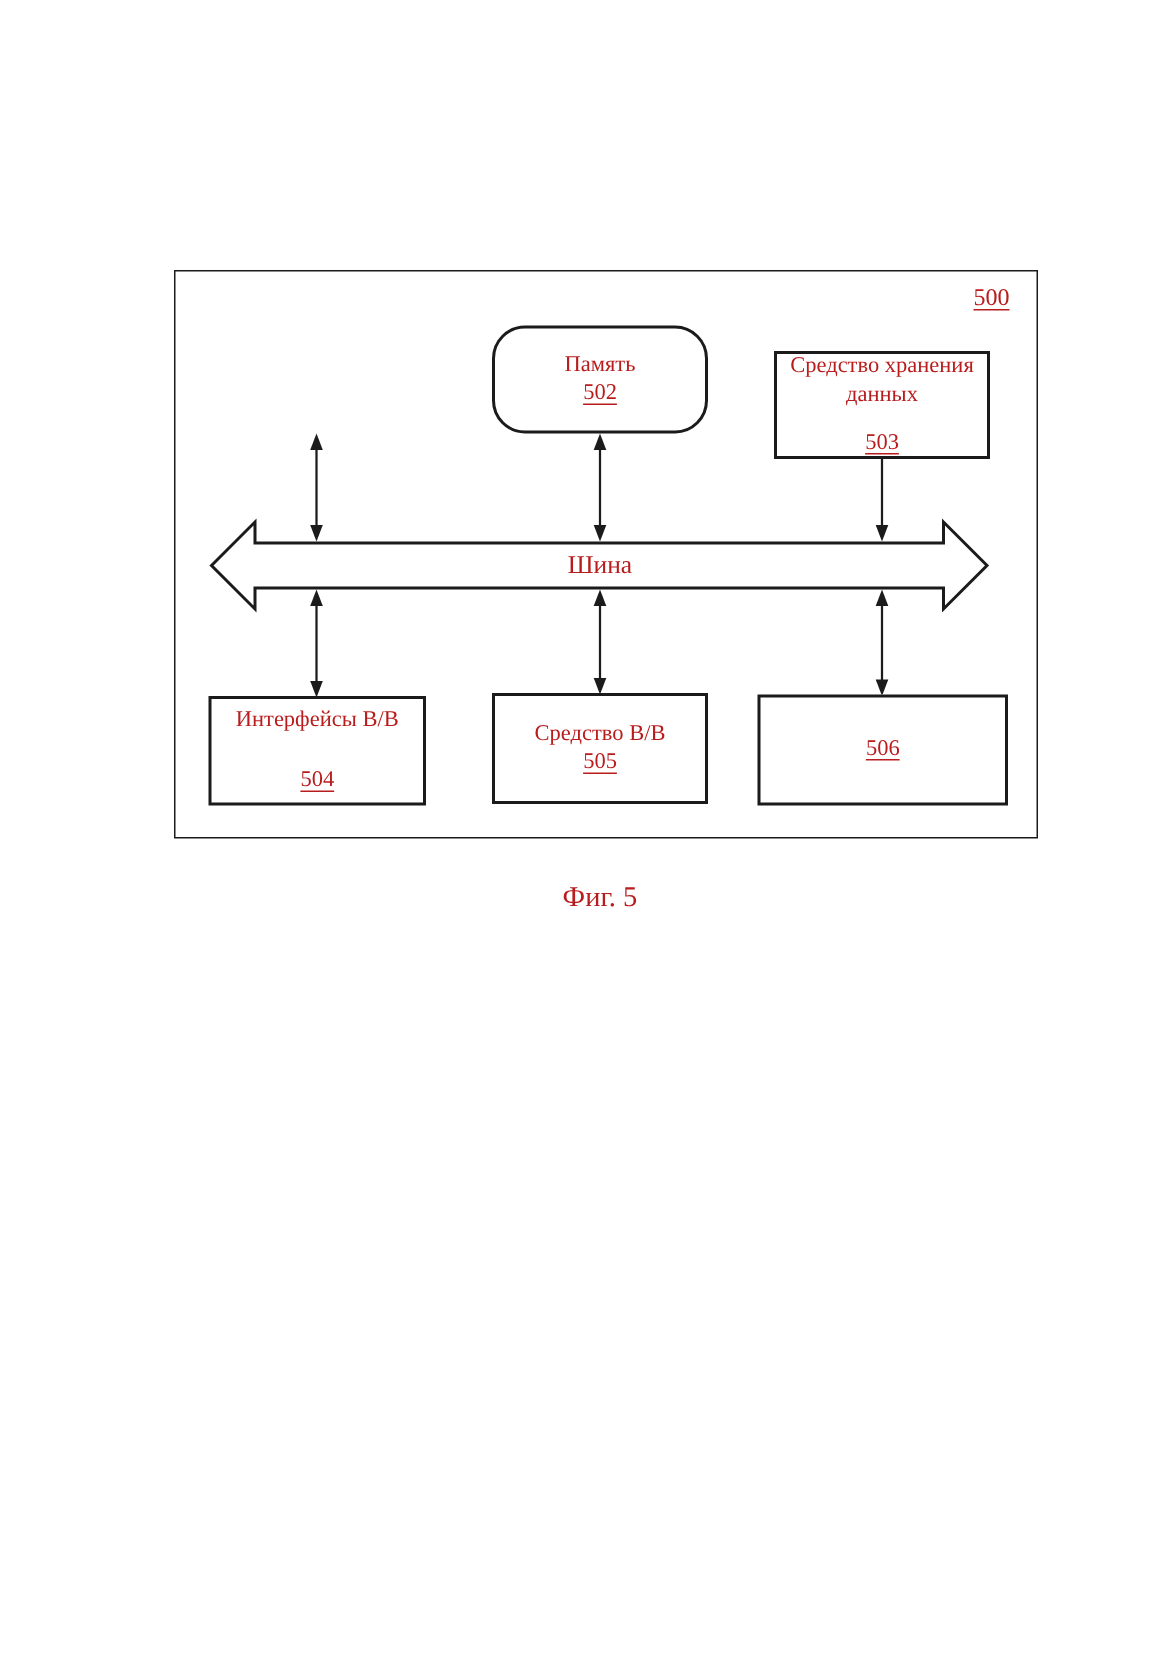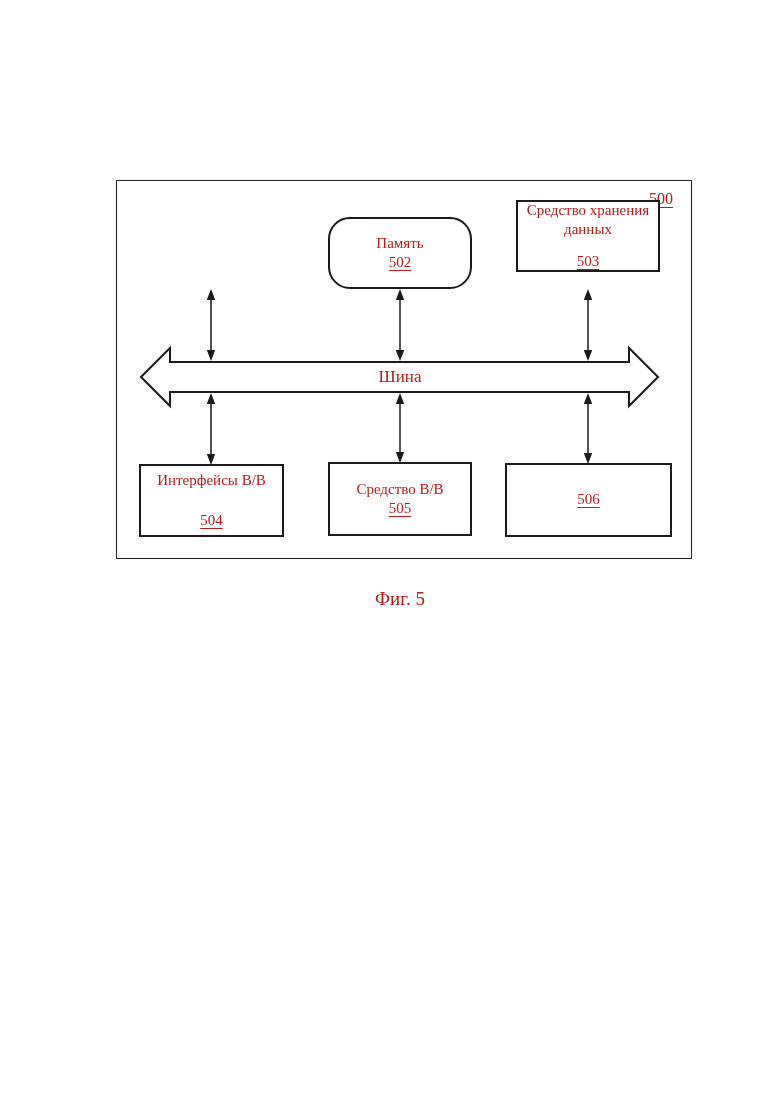--- a/index.html
+++ b/index.html
@@ -56,21 +56,21 @@
     font-size: 15px;
     line-height: 1.3;
     padding: 2px 6px;
   }
   .box .num {
     text-decoration: underline;
     text-underline-offset: 3px;
   }
   .b501 { left: 139px; top: 200px; width: 144px; height: 72px; }
   .b502 { left: 328px; top: 201px; width: 144px; height: 72px; border-radius: 22px; }
-  .b503 { left: 516px; top: 184px; width: 144px; height: 72px; gap: 12px; }
+  .b503 { left: 516px; top: 218px; width: 144px; height: 72px; gap: 12px; }
   .b504 { left: 139px; top: 448px; width: 145px; height: 73px; gap: 20px; }
   .b505 { left: 328px; top: 446px; width: 144px; height: 74px; }
   .b506 { left: 505px; top: 447px; width: 167px; height: 74px; }
   .bus-label {
     position: absolute;
     left: 300px;
     top: 351px;
     width: 200px;
     text-align: center;
     font-size: 17px;

